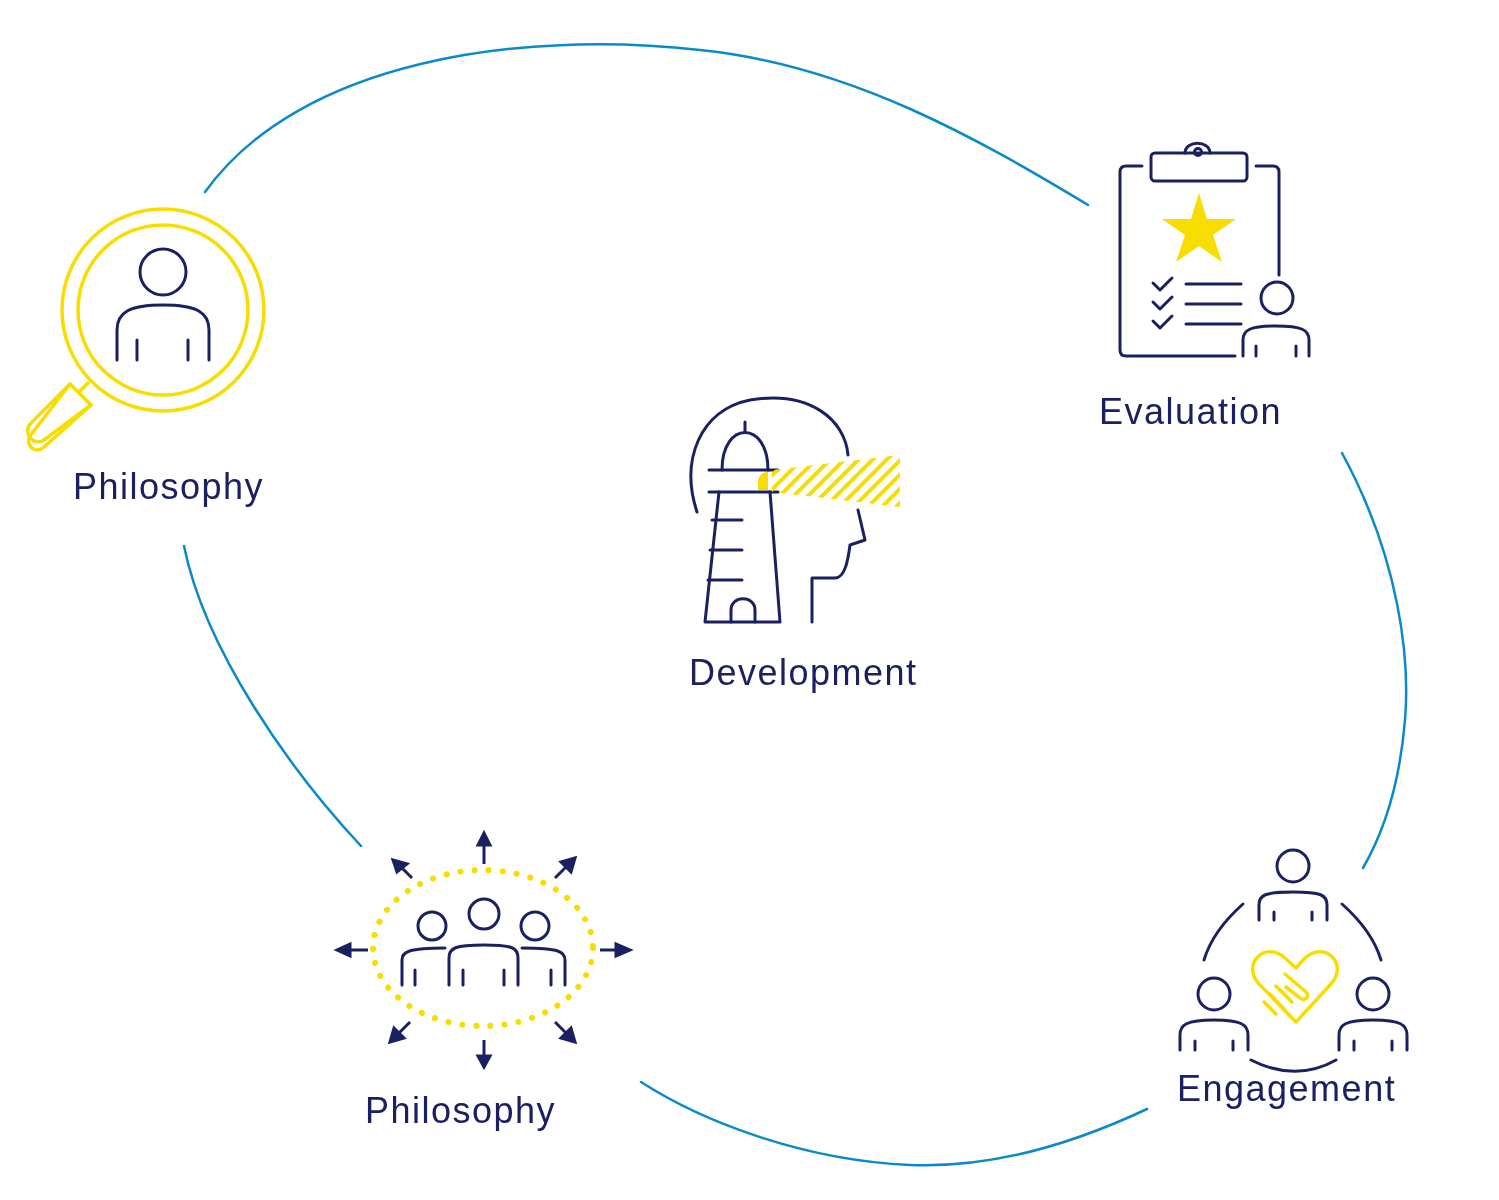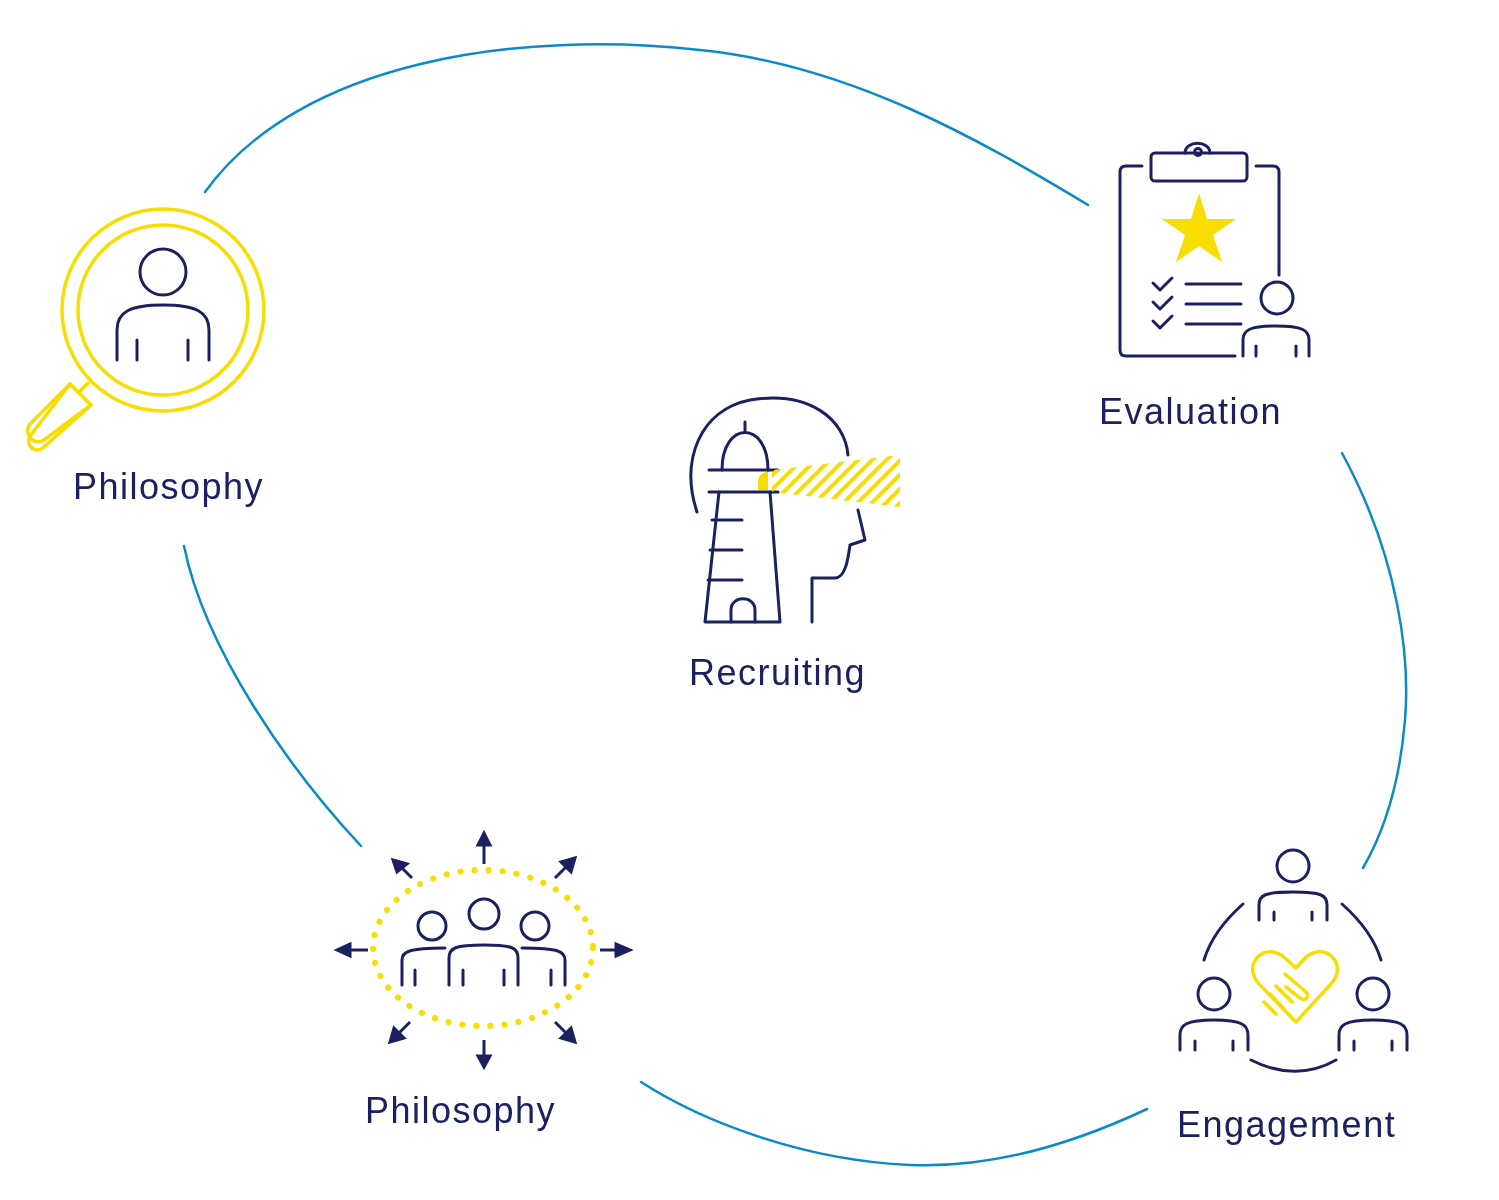--- a/index.html
+++ b/index.html
@@ -107,16 +107,16 @@
     <path class="nv" d="M1243,904 C1225,920 1210,940 1204,960"></path>
     <path class="nv" d="M1342,904 C1360,920 1375,940 1381,960"></path>
     <path class="nv" d="M1251,1060 C1280,1075 1310,1075 1336,1060"></path>
     <path class="yl" d="M1296,1022 L1260,985 C1240,965 1265,940 1285,958 L1296,968 L1305,958 C1325,940 1350,965 1330,985 Z"></path>
     <path class="yl" d="M1285,974 L1306,992 C1310,996 1306,1002 1300,998 L1286,987 M1276,986 L1292,1002 M1270,994 L1284,1009 M1264,1002 L1276,1014"></path>
   </g>
 </svg>
 
 <div class="label" style="left:73px;top:466px">Philosophy</div>
 <div class="label" style="left:1099px;top:391px">Evaluation</div>
-<div class="label" style="left:689px;top:652px">Recruiting</div>
+<div class="label" style="left:689px;top:652px">Development</div>
 <div class="label" style="left:365px;top:1090px">Philosophy</div>
-<div class="label" style="left:1177px;top:1104px">Engagement</div>
+<div class="label" style="left:1177px;top:1068px">Engagement</div>
 </div>
 
 </body></html>

